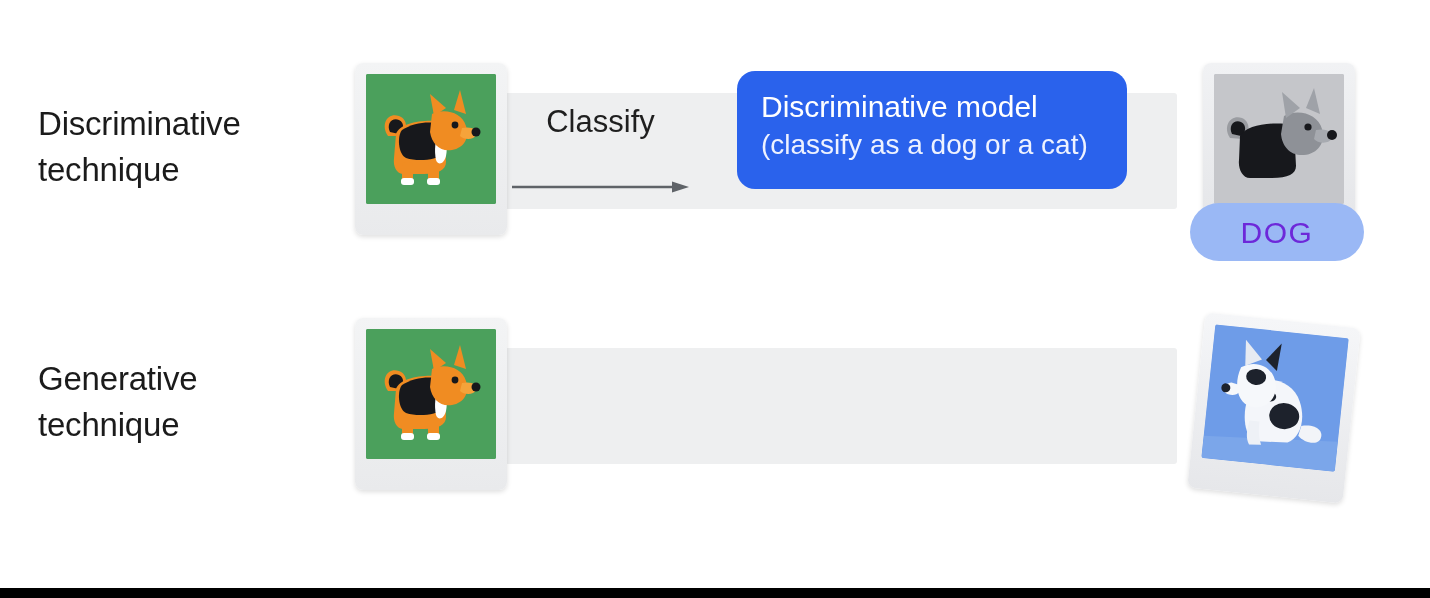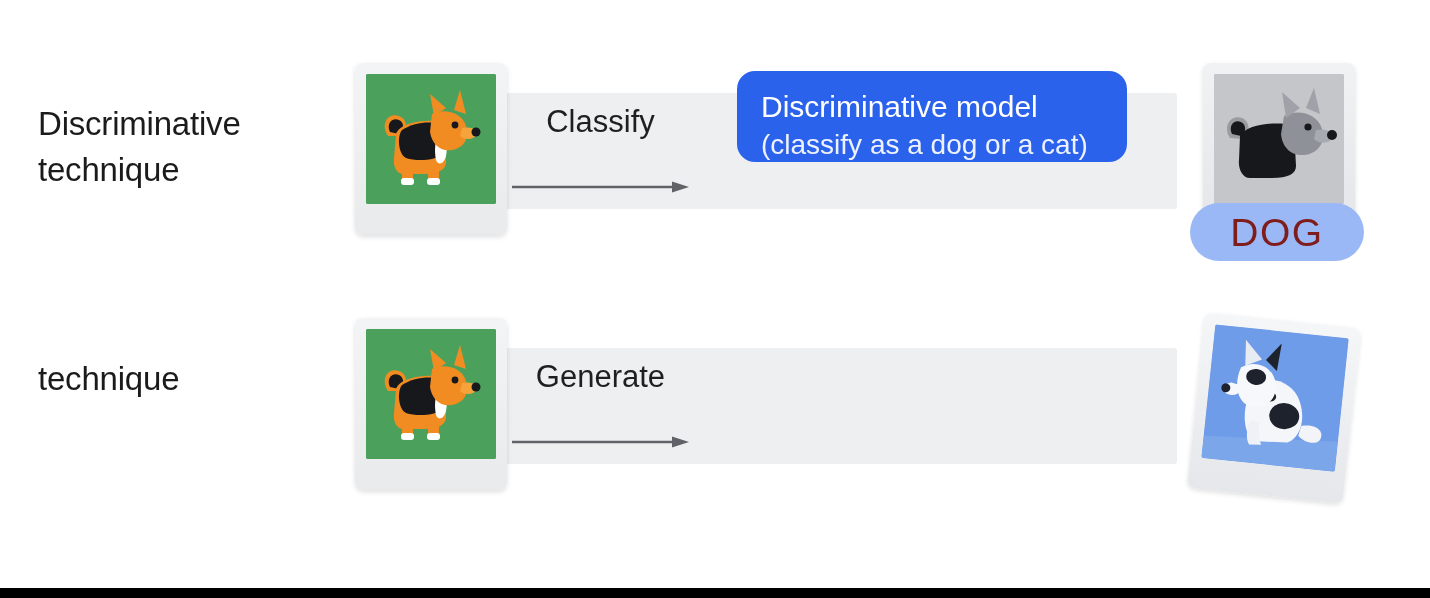--- a/index.html
+++ b/index.html
@@ -91,21 +91,21 @@
     width: 178px;
     height: 12px;
   }
 
   
   .model-box {
     position: absolute;
     left: 737px;
     top: 16px;
     width: 390px;
-    height: 91px;
+    height: 118px;
     background: #2a62ec;
     border-radius: 18px;
     box-sizing: border-box;
     padding: 16px 22px 0 24px;
   }
   .model-title {
     font-size: 30px;
     line-height: 40px;
     color: #ffffff;
     white-space: nowrap;
@@ -181,23 +181,23 @@
     top: 148px;
     width: 174px;
     height: 58px;
     background: #9ab8f5;
     border-radius: 29px;
     display: flex;
     align-items: center;
     justify-content: center;
   }
   .dog-pill-text {
-    font-size: 39px;
+    font-size: 30px;
     line-height: 33px;
-    color: #7f1d1d;
+    color: #6d28d9;
     letter-spacing: 1.5px;
   }
 
   svg { display: block; }
 </style>
 </head>
 <body>
 
 <div class="slide">
 
@@ -279,20 +279,21 @@
     </div>
 
     <div class="dog-pill">
       <span class="dog-pill-text">DOG</span>
     </div>
   </div>
 
   <div class="row" id="row-generative">
 
     <div class="row-label">
+      <span class="lbl-line">Generative</span>
       <span class="lbl-line">technique</span>
     </div>
 
     <div class="band"></div>
 
     <div class="photo-card card-input">
       <div class="photo-inner">
         <svg width="130" height="130" viewBox="0 0 130 130" aria-hidden="true">
           <rect x="0" y="0" width="130" height="130" fill="#4ba05c"></rect>
           <path d="M22 62 C14 50 22 38 33 42 C42 45 42 57 35 62 Z" fill="#f08c22"></path>
@@ -307,29 +308,20 @@
           <path d="M66 40 C78 34 96 38 100 52 C104 64 98 74 86 76 C74 78 66 70 64 58 Z" fill="#f08c22"></path>
           <path d="M68 42 L64 20 L80 34 Z" fill="#f08c22"></path>
           <path d="M88 36 L94 16 L100 40 Z" fill="#f08c22"></path>
           <path d="M96 54 C106 52 112 56 110 61 C108 66 98 66 94 62 Z" fill="#f5a33a"></path>
           <circle cx="110" cy="58" r="4.5" fill="#17181c"></circle>
           <circle cx="89" cy="51" r="3.4" fill="#17181c"></circle>
         </svg>
       </div>
     </div>
 
-    <div class="arrow-group">
-      <div class="arrow-label">Generate</div>
-      <div class="arrow-line">
-        <svg width="178" height="12" viewBox="0 0 178 12" aria-hidden="true">
-          <line x1="0" y1="6" x2="162" y2="6" stroke="#5f6368" stroke-width="2.4"></line>
-          <path d="M160 0.5 L177 6 L160 11.5 Z" fill="#5f6368"></path>
-        </svg>
-      </div>
-    </div>
 
 
     <div class="photo-card card-gen">
       <div class="photo-inner">
         <svg width="134" height="134" viewBox="0 0 134 134" aria-hidden="true">
           <rect x="0" y="0" width="134" height="134" fill="#6e9ce8"></rect>
 
           <path d="M0 112 L134 104 L134 134 L0 134 Z" fill="#7ba6ea"></path>
 
           <path d="M96 92 C112 88 120 96 116 104 C112 110 100 108 94 102 Z" fill="#f2f4f8"></path>

